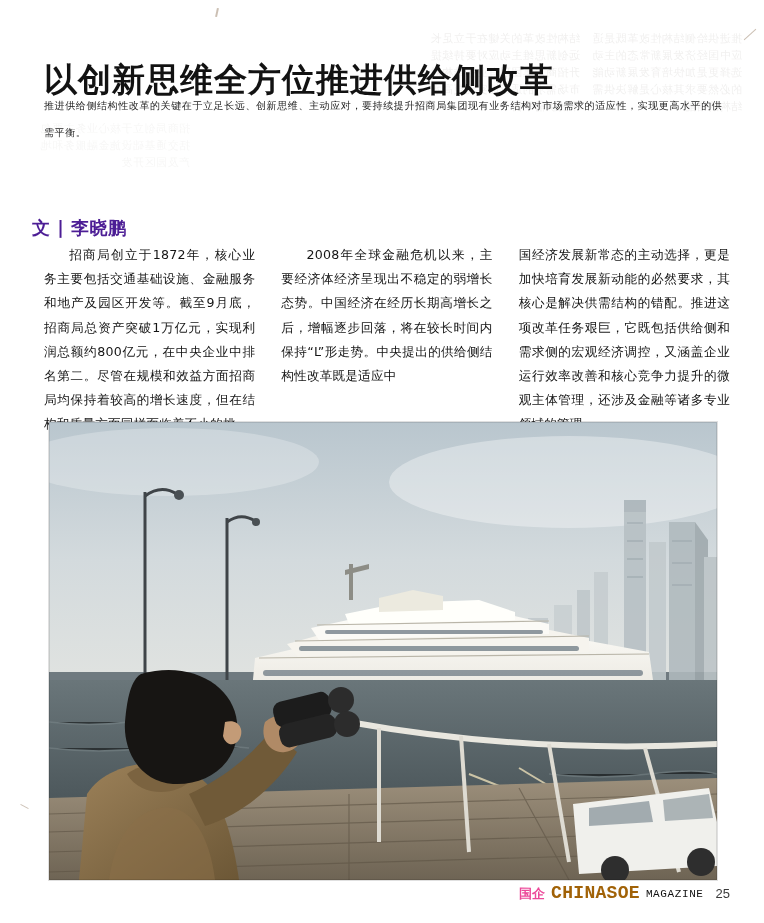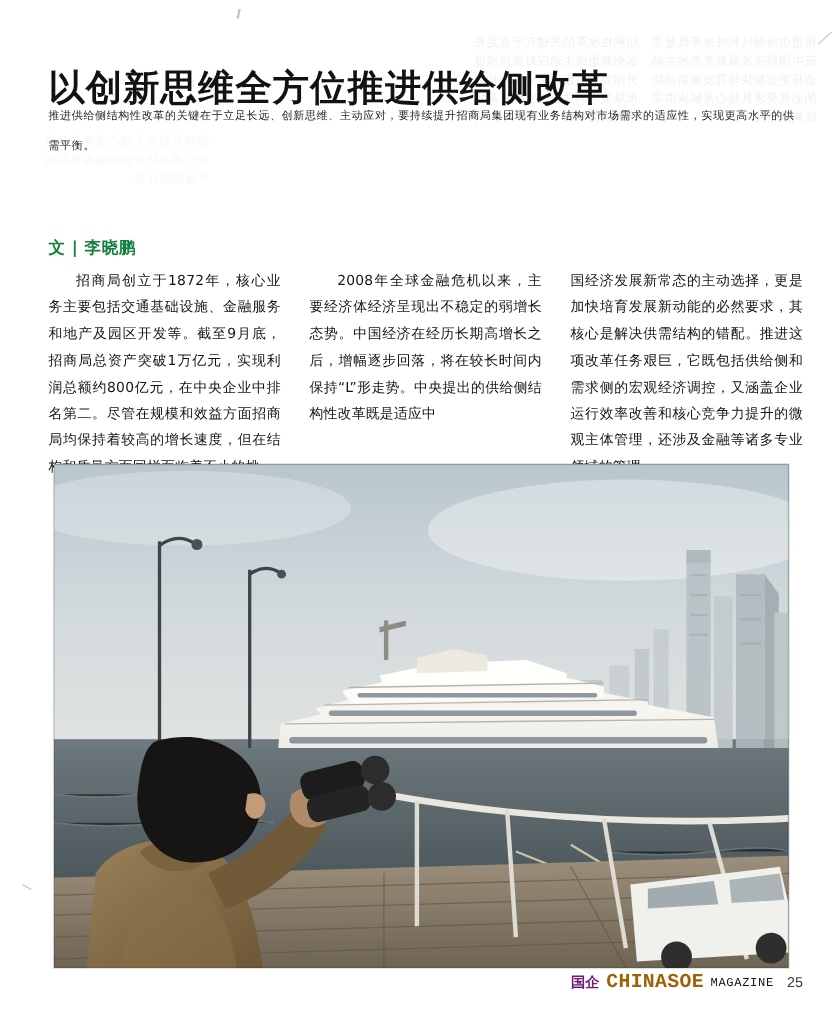--- a/index.html
+++ b/index.html
@@ -67,27 +67,27 @@
     width: 680px;
     font-family: "DejaVu Sans", sans-serif;
     font-size: 10px;
     line-height: 27px;
     color: #1d1d1d;
     letter-spacing: 0.6px;
   }
 
   .byline {
     position: absolute;
-    left: 44px;
+    left: 32px;
     top: 216px;
     font-family: "DejaVu Sans", sans-serif;
     font-weight: bold;
-    font-size: 15px;
+    font-size: 18px;
     letter-spacing: 0.5px;
-    color: #15803d;
+    color: #4c1d95;
   }
 
   
   .cols {
     position: absolute;
     left: 44px;
     top: 243px;
     width: 686px;
     display: flex;
     gap: 26px;
@@ -125,21 +125,21 @@
     right: 34px;
     bottom: 20px;
     display: flex;
     align-items: baseline;
     gap: 6px;
   }
   .footer-cn {
     font-family: "DejaVu Sans", sans-serif;
     font-weight: bold;
     font-size: 13px;
-    color: #701a75;
+    color: #ec4899;
   }
   .footer-en {
     font-family: Liberation Mono, monospace;
     font-weight: bold;
     font-size: 18px;
     letter-spacing: .3px;
     color: #a16207;
   }
   .footer-mag {
     font-family: Liberation Mono, monospace;

